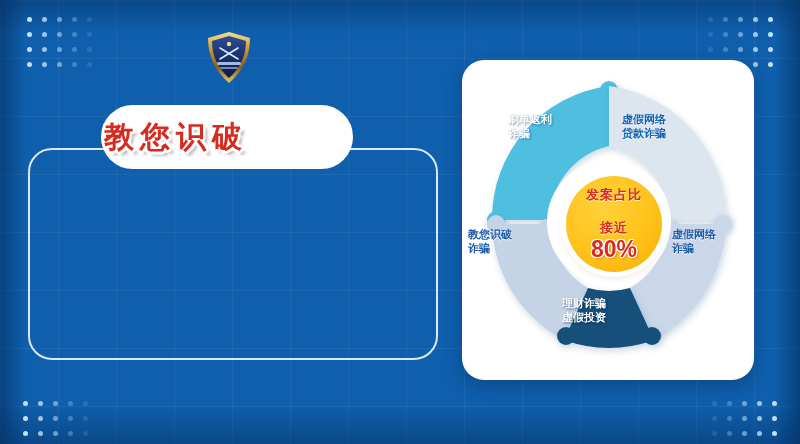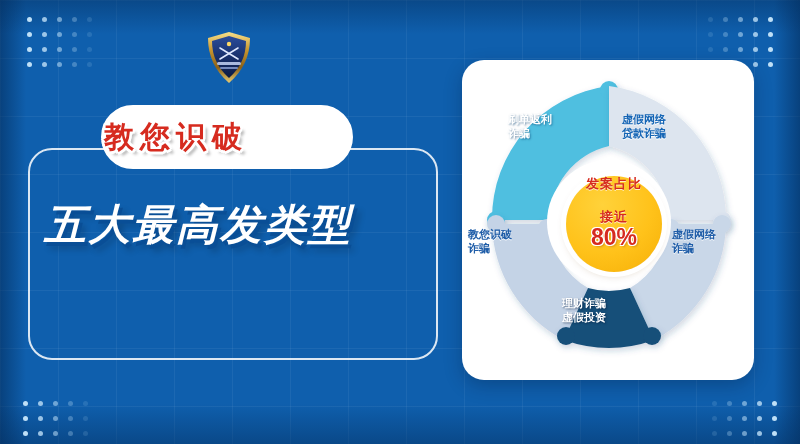--- a/index.html
+++ b/index.html
@@ -115,21 +115,21 @@
                     text-shadow:0 1px 0 rgba(255,255,255,.9); }
   .lbl-left       { left:468px; top:227px; width:96px; color:#1f5da8;
                     text-shadow:0 1px 0 rgba(255,255,255,.9); }
   .lbl-bottom     { left:562px; top:296px; width:104px; color:#ffffff;
                     text-shadow:1px 1px 2px rgba(0,25,60,.6); }
 
   .center-badge {
     position:absolute; left:566px; top:176px; width:96px; height:96px;
     border-radius:50%;
     background:radial-gradient(circle at 38% 30%, #ffd23a 0%, #ffc21a 55%, #f5ae06 100%);
-    display:flex; flex-direction:column; align-items:center; 
+    display:flex; flex-direction:column; align-items:center; justify-content:center;
     box-shadow:0 0 0 5px #ffffff, 0 3px 9px rgba(120,70,0,.28);
     z-index:5;
   }
   .center-l1, .center-l2 {
     font-size:13px; font-weight:bold; color:#d62b1f;
     letter-spacing:1px; line-height:1.2;
     text-shadow:0 1px 0 rgba(255,255,255,.7);
   }
   .center-l2 { margin-top:17px; }
   .center-pct {
@@ -253,21 +253,20 @@
     <rect x="15" y="36" width="18" height="2" rx="1" fill="#9fb5e8" opacity=".7"></rect>
   </svg>
 
   <div class="headline-frame"></div>
 
   <div class="pill">
     <span class="pill-text">教您识破</span>
   </div>
 
   <div class="big-lines">
-    <div class="big-line">五大最高发类型</div>
   </div>
 
   <div class="card"></div>
 
   <svg class="diagram" viewBox="0 0 262 296">
     <defs>
       <filter id="dshadow" x="-30%" y="-30%" width="170%" height="170%">
         <feDropShadow dx="1.5" dy="3" stdDeviation="3" flood-color="#1b4a7a" flood-opacity="0.22"></feDropShadow>
       </filter>
     </defs>

